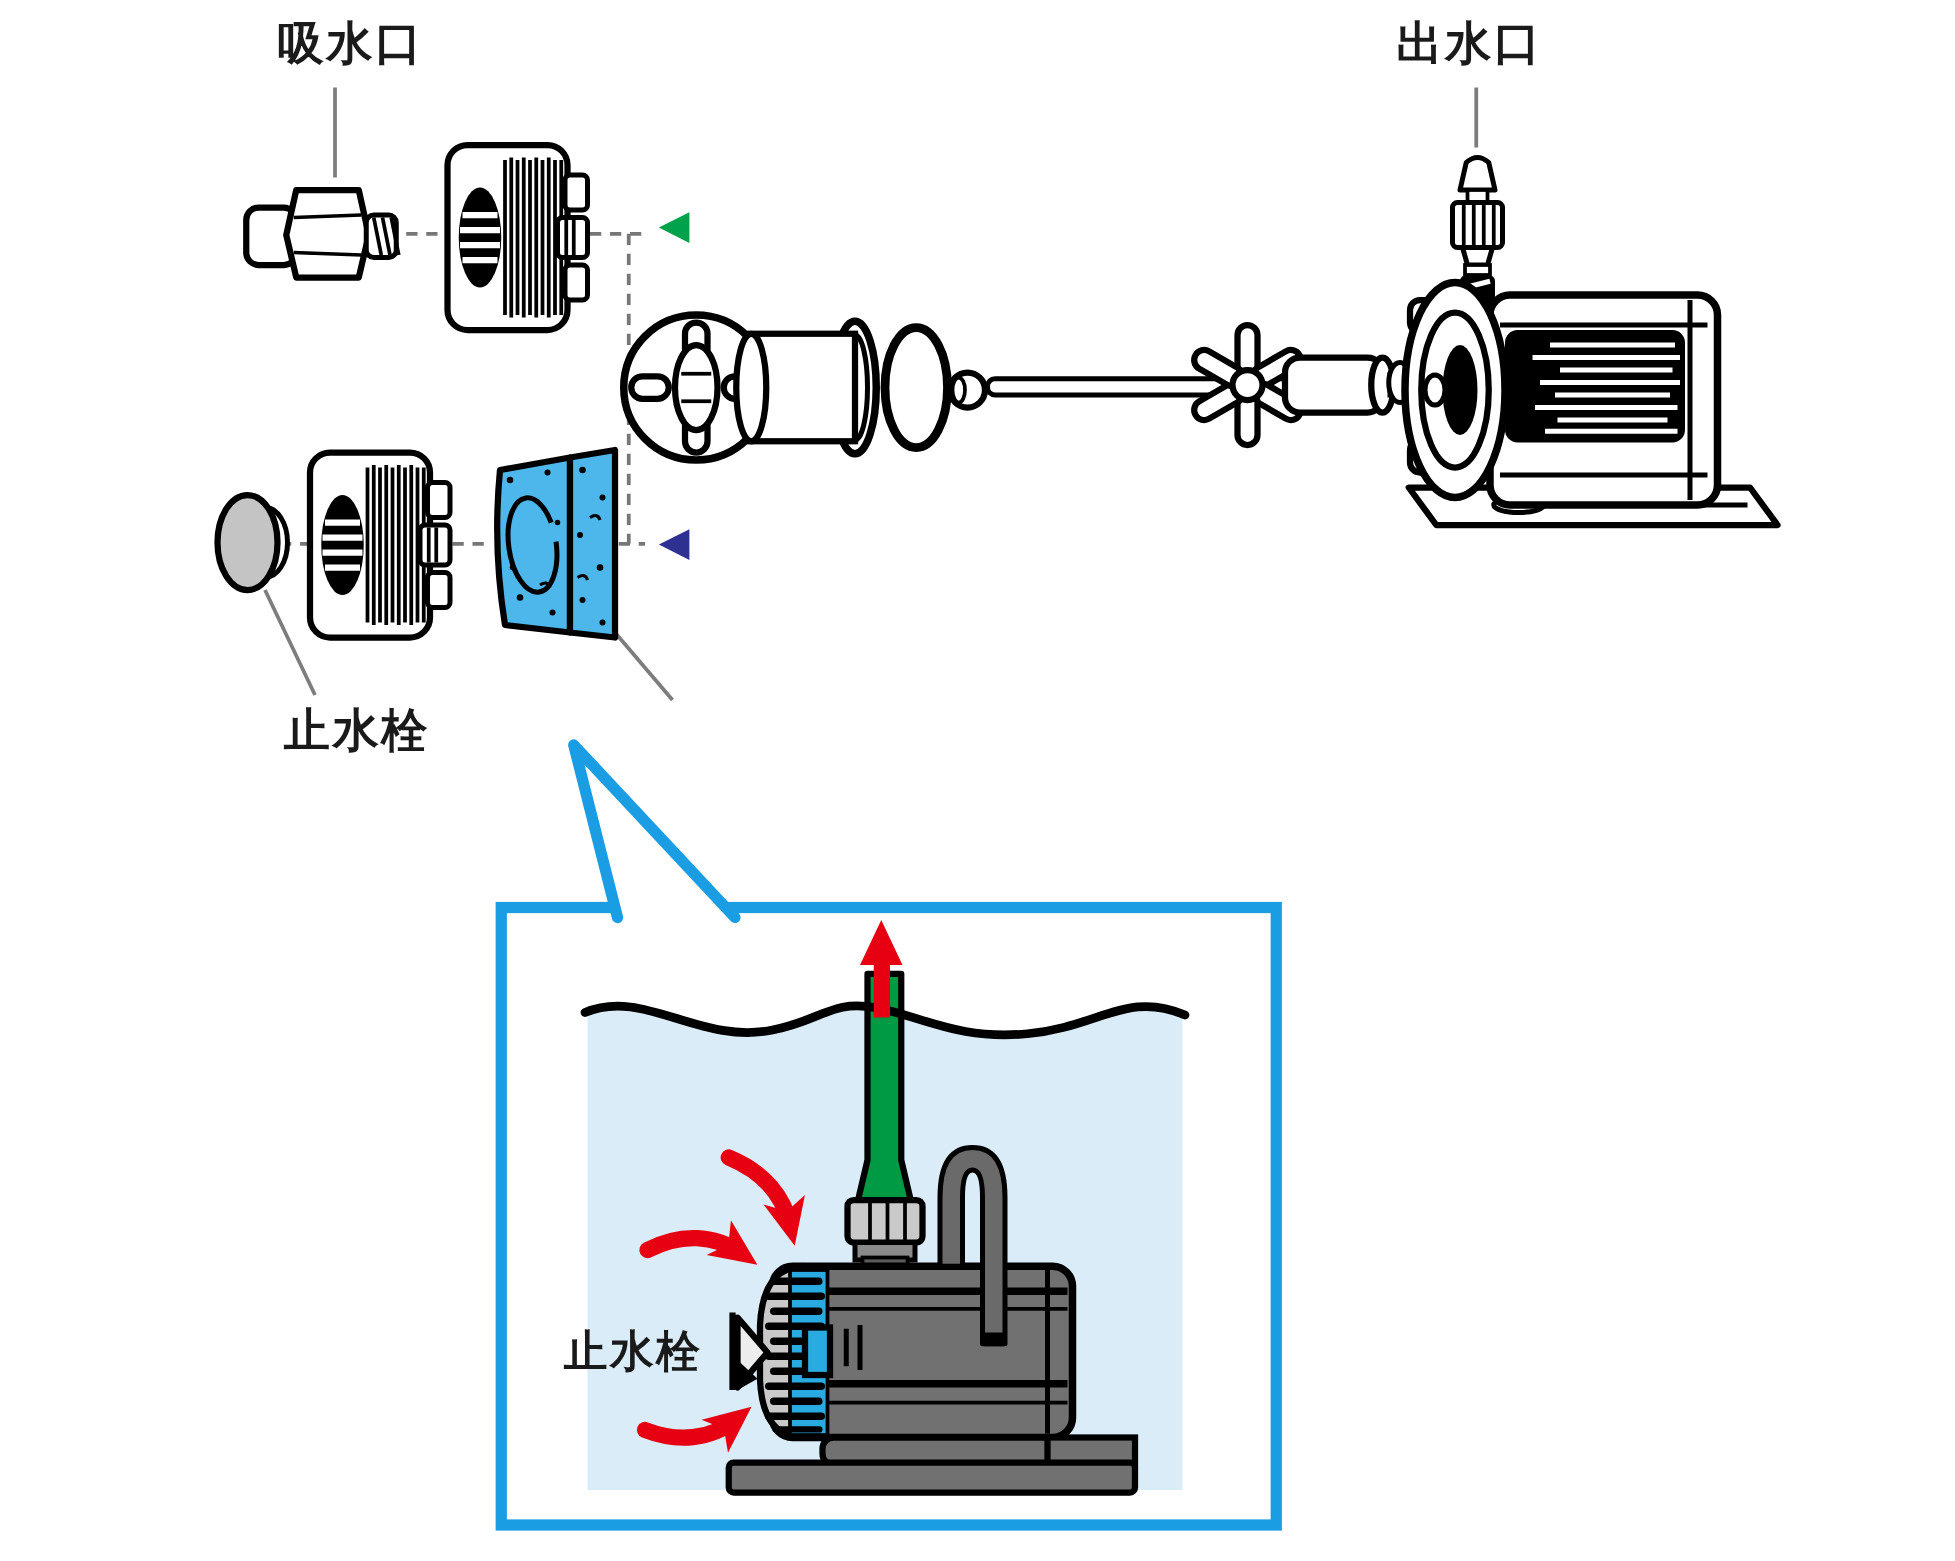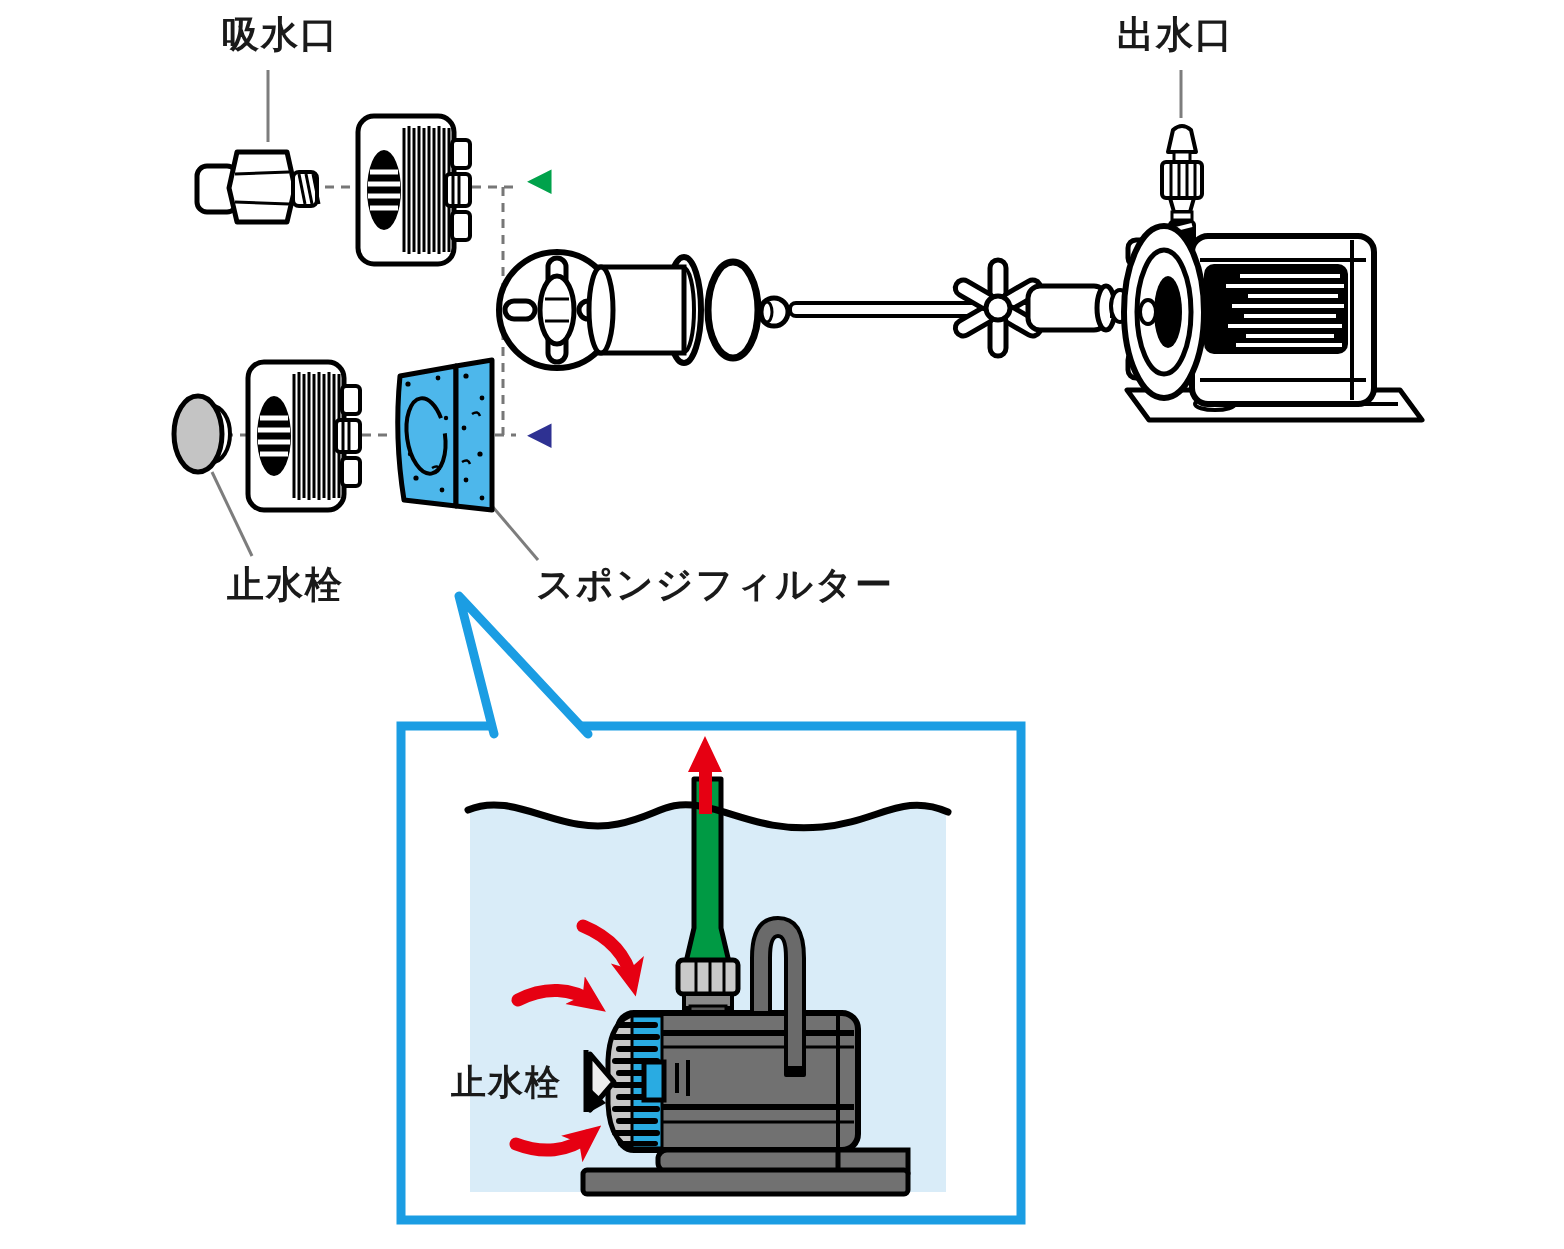--- a/index.html
+++ b/index.html
@@ -291,17 +291,16 @@
   <div class="label label-colored label-green" style="left:527px;top:163px;">
     <span class="marker">◀</span>
   </div>
 
   <div class="label label-colored label-blue" style="left:527px;top:417px;">
     <span class="marker">◀</span>
   </div>
 
   <div class="label label-main" style="left:227px;top:566px;">止水栓</div>
 
-  <div class="label label-main" style="left:536px;top:566px;">スポンジフィルター</div>
 
   <div class="label label-inset" style="left:451px;top:1064px;">止水栓</div>
 
 </div>
 
 </body></html>

